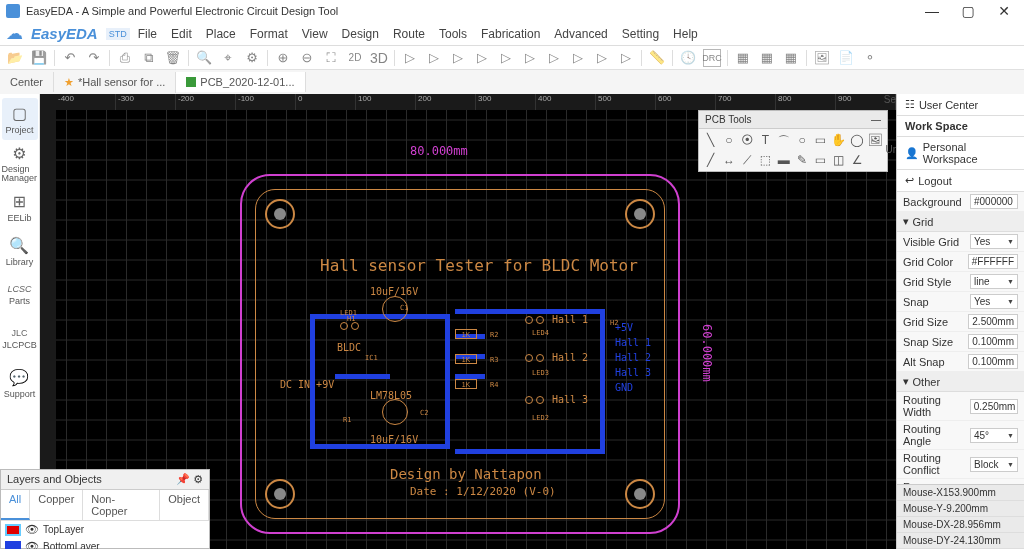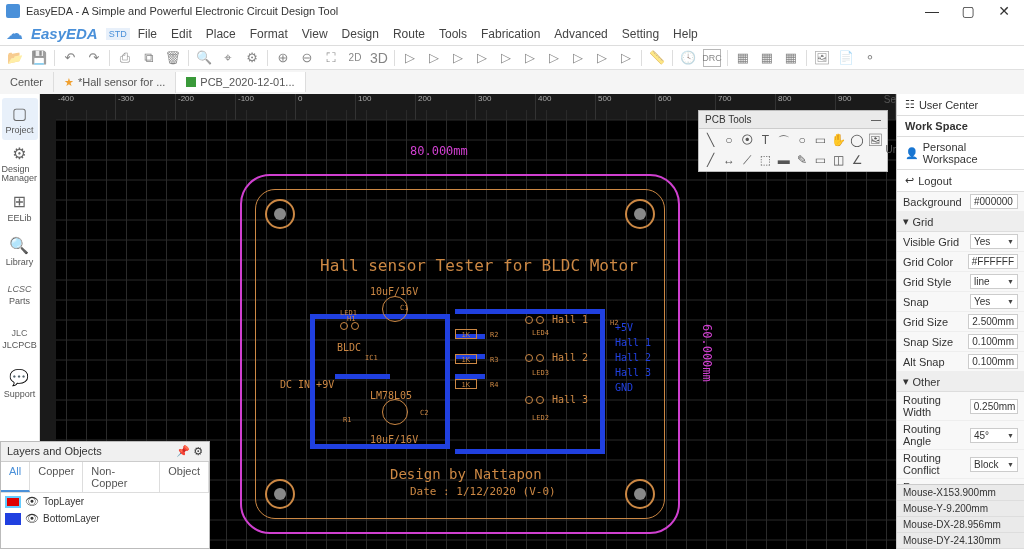--- a/index.html
+++ b/index.html
@@ -20,21 +20,21 @@
 .tabs-row .tab { padding: 4px 10px; border-right: 1px solid #ddd; display: flex; align-items: center; gap: 4px; color: #555; }
 .tabs-row .tab.active { background: #fff; }
 .tabs-row .tab .yellow-star { color: #f0a030; }
 .tabs-row .tab .green-sq { width: 10px; height: 10px; background: #3a9a3a; }
 .main { display: flex; height: calc(100% - 94px); }
 .left-toolbar { width: 40px; background: #fff; border-right: 1px solid #e0e0e0; display: flex; flex-direction: column; align-items: center; gap: 2px; padding-top: 4px; }
 .left-toolbar .lt-item { width: 36px; height: 42px; display: flex; flex-direction: column; align-items: center; justify-content: center; font-size: 9px; color: #555; gap: 2px; border-radius: 3px; }
 .left-toolbar .lt-item.active { background: #e8f0fa; }
 .left-toolbar .lt-item .lt-icon { font-size: 16px; color: #666; }
 .canvas-area { flex: 1; background: #000; position: relative; overflow: hidden; }
-.ruler-h { position: absolute; top: 0; left: 16px; right: 0; height: 26px; background: #1a1a1a; display: flex; color: #aaa; font-size: 8px; }
+.ruler-h { position: absolute; top: 0; left: 16px; right: 0; height: 16px; background: #1a1a1a; display: flex; color: #aaa; font-size: 8px; }
 .ruler-h span { flex: 1; border-right: 1px solid #333; padding-left: 2px; }
 .ruler-v { position: absolute; top: 16px; left: 0; width: 16px; bottom: 0; background: #1a1a1a; }
 .ruler-corner { position: absolute; top: 0; left: 0; width: 16px; height: 16px; background: #1a1a1a; }
 .grid { position: absolute; top: 16px; left: 16px; right: 0; bottom: 0;
   background-image: linear-gradient(#2a2a2a 1px, transparent 1px), linear-gradient(90deg, #2a2a2a 1px, transparent 1px);
   background-size: 20px 20px; background-position: center; }
 .pcb-board { position: absolute; top: 80px; left: 200px; width: 440px; height: 360px; }
 .board-outline { position: absolute; inset: 0; border: 2px solid #d040d0; border-radius: 30px; }
 .board-outline2 { position: absolute; inset: 15px; border: 1px solid #cc8844; border-radius: 20px; }
 .mounting-hole { position: absolute; width: 30px; height: 30px; border-radius: 50%; border: 2px solid #cc8844;
@@ -55,21 +55,21 @@
 .pcb-tools .pt-body span { font-size: 12px; text-align: center; color: #555; }
 .right-panel { width: 128px; background: #f8f8f8; border-left: 1px solid #ccc; font-size: 11px; overflow: hidden; }
 .rp-tab { padding: 4px 8px; background: #fff; display: flex; align-items: center; gap: 4px; border-bottom: 1px solid #ddd; }
 .rp-tab.bold { font-weight: 700; align-items: center; }
 .rp-section-title { padding: 3px 6px; background: #eee; border-bottom: 1px solid #ddd; display: flex; align-items: center; gap: 4px; }
 .rp-row { padding: 2px 6px; display: flex; justify-content: space-between; align-items: center; border-bottom: 1px solid #eee; }
 .rp-row .val { background: #fff; border: 1px solid #ccc; padding: 1px 3px; min-width: 48px; font-size: 10px; display: flex; justify-content: space-between; align-items: center; gap: 3px; }
 .rp-row .val .tri { font-size: 7px; color: #444; }
 .status-bar { position: absolute; bottom: 0; right: 0; width: 128px; background: #eaeaea; border-top: 1px solid #ccc; border-left: 1px solid #ccc; font-size: 10px; }
 .status-bar .sb-row { display: flex; justify-content: flex-start; padding: 2px 6px; border-bottom: 1px solid #ddd; }
-.layers-panel { position: absolute; bottom: 0; left: 0; width: 210px; height: 108px; background: #fff; border: 1px solid #bbb; font-size: 11px; }
+.layers-panel { position: absolute; bottom: 0; left: 0; width: 210px; height: 80px; background: #fff; border: 1px solid #bbb; font-size: 11px; }
 .layers-panel .lp-title { padding: 3px 6px; background: #f0f0f0; border-bottom: 1px solid #ccc; display: flex; justify-content: space-between; }
 .layers-panel .lp-tabs { display: flex; border-bottom: 1px solid #ddd; }
 .layers-panel .lp-tabs span { padding: 3px 8px; border-right: 1px solid #ddd; color: #555; }
 .layers-panel .lp-tabs span.sel { color: #4a90d9; border-bottom: 2px solid #4a90d9; }
 .layers-panel .lp-row { display: flex; align-items: center; padding: 2px 4px; gap: 4px; font-size: 10px; }
 .layers-panel .lp-row .sw { width: 16px; height: 12px; }
 .layers-panel .lp-row .eye { font-size: 11px; }
 .grn-label { position: absolute; font-size: 10px; color: #2040e0; font-family: monospace; }
 </style>
 </head>

